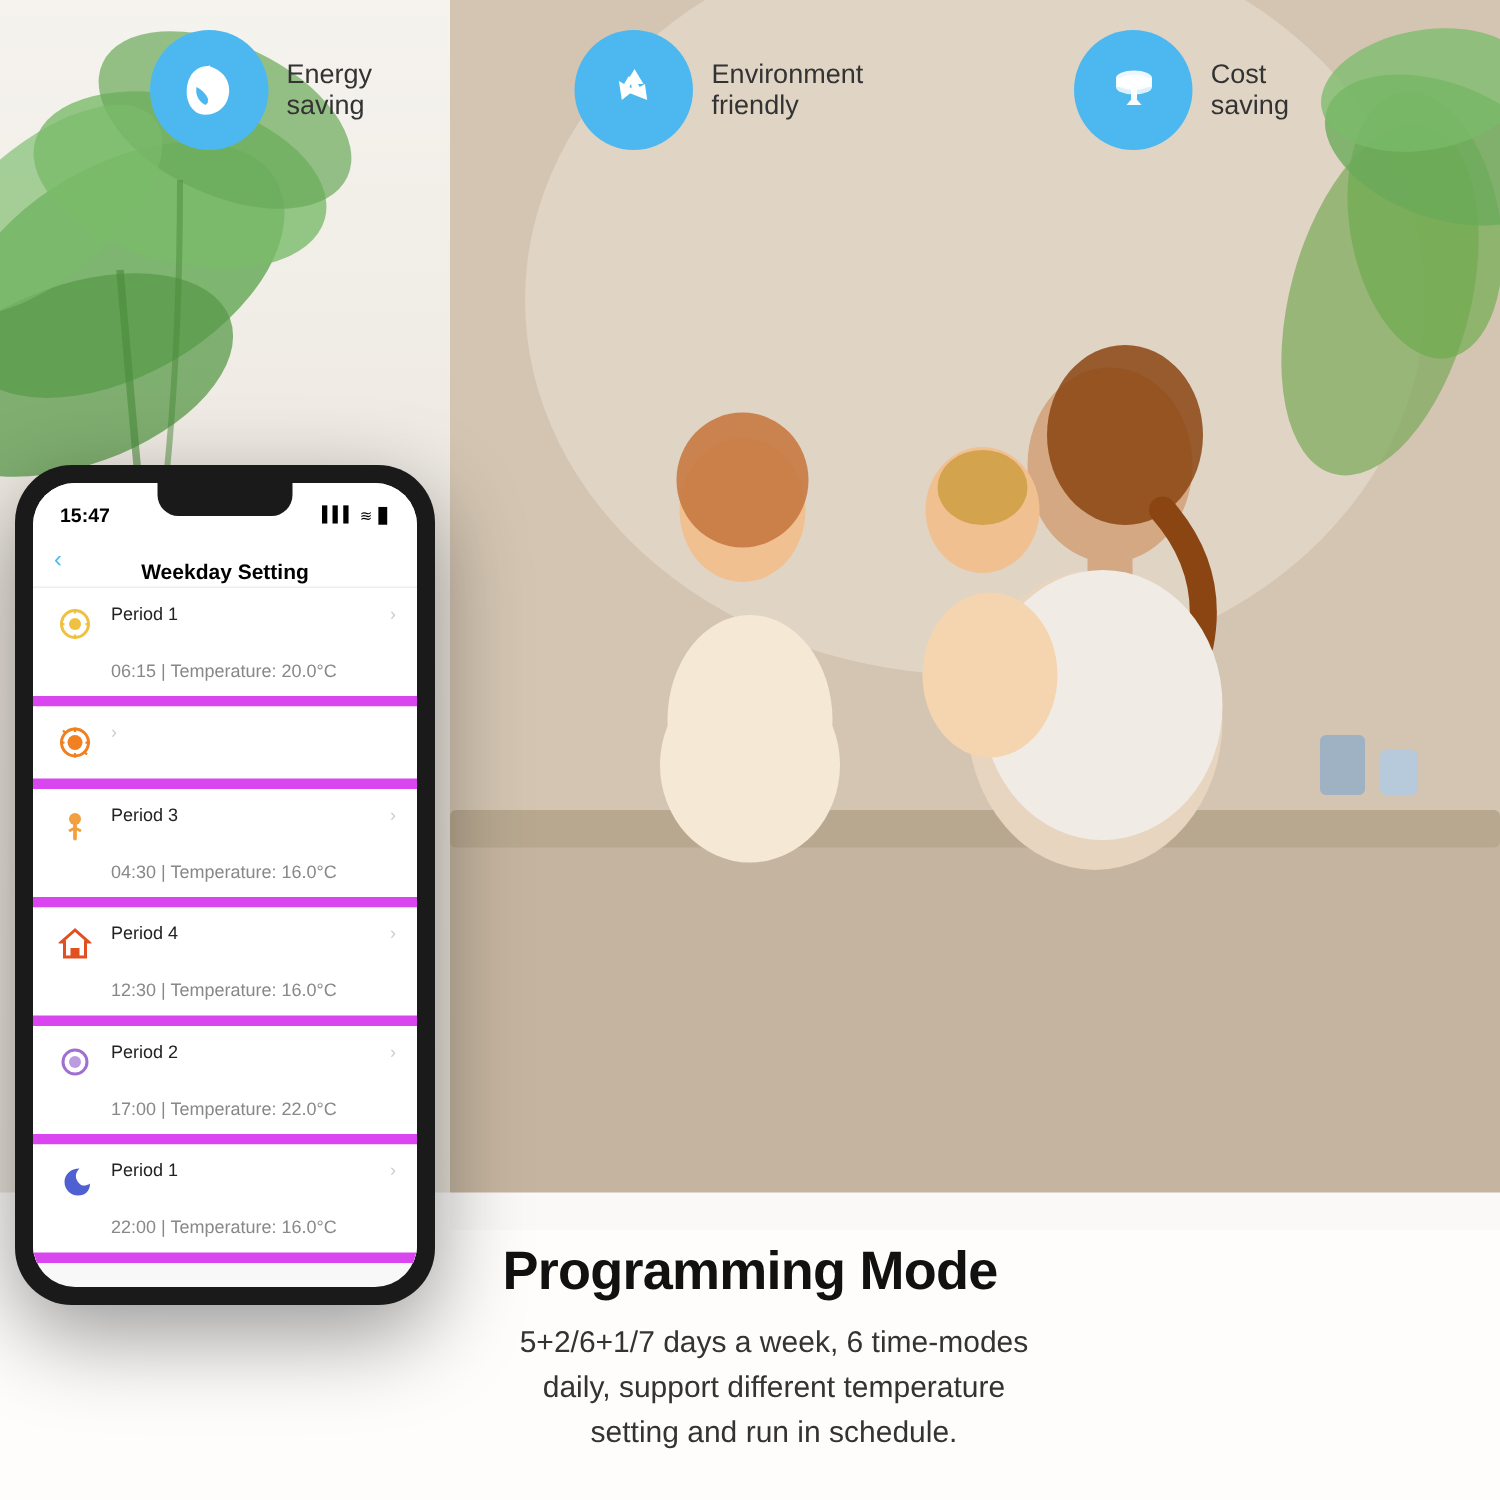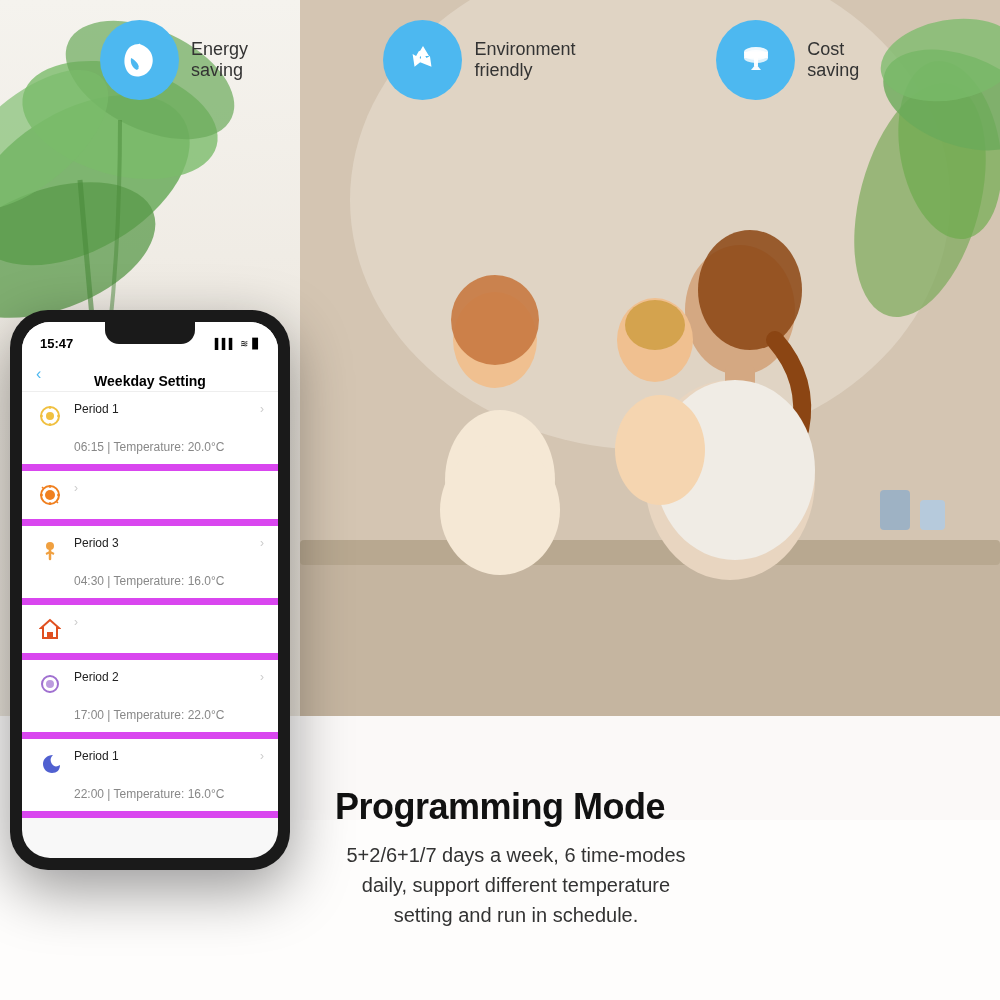--- a/index.html
+++ b/index.html
@@ -200,21 +200,21 @@
       background: linear-gradient(135deg, #d4c5b0 0%, #c9bba5 30%, #b8a88a 60%, #a89070 100%);
       position: relative;
     }
 
     
     .bottom-section {
       position: absolute;
       bottom: 0;
       left: 0;
       right: 0;
-      height: 284px;
+      height: 205px;
       background: rgba(255,255,255,0.92);
       display: flex;
       flex-direction: column;
       align-items: center;
       justify-content: center;
       padding: 20px 40px;
       text-align: center;
     }
     .programming-title {
       font-size: 36px;
@@ -419,20 +419,24 @@
           <span class="period-chevron">›</span>
         </div>
 
         <div class="period-item">
           <div class="period-icon">
             <svg width="22" height="22" viewBox="0 0 22 22">
                 <polygon points="11,2 2,10 4,10 4,20 18,20 18,10 20,10" fill="none" stroke="#e05020" stroke-width="2"></polygon>
                 <rect x="8" y="14" width="6" height="6" fill="#e05020"></rect>
               </svg>
           </div>
+          <div class="period-info">
+            <div class="period-name">Period 4</div>
+            <div class="period-detail">12:30  |  Temperature: 16.0°C</div>
+          </div>
           <span class="period-chevron">›</span>
         </div>
 
         <div class="period-item">
           <div class="period-icon">
             <svg width="22" height="22" viewBox="0 0 22 22">
                 <circle cx="11" cy="11" r="8" fill="none" stroke="#a070d0" stroke-width="2"></circle>
                 <circle cx="11" cy="11" r="4" fill="#a070d0" opacity="0.7"></circle>
               </svg>
           </div>

